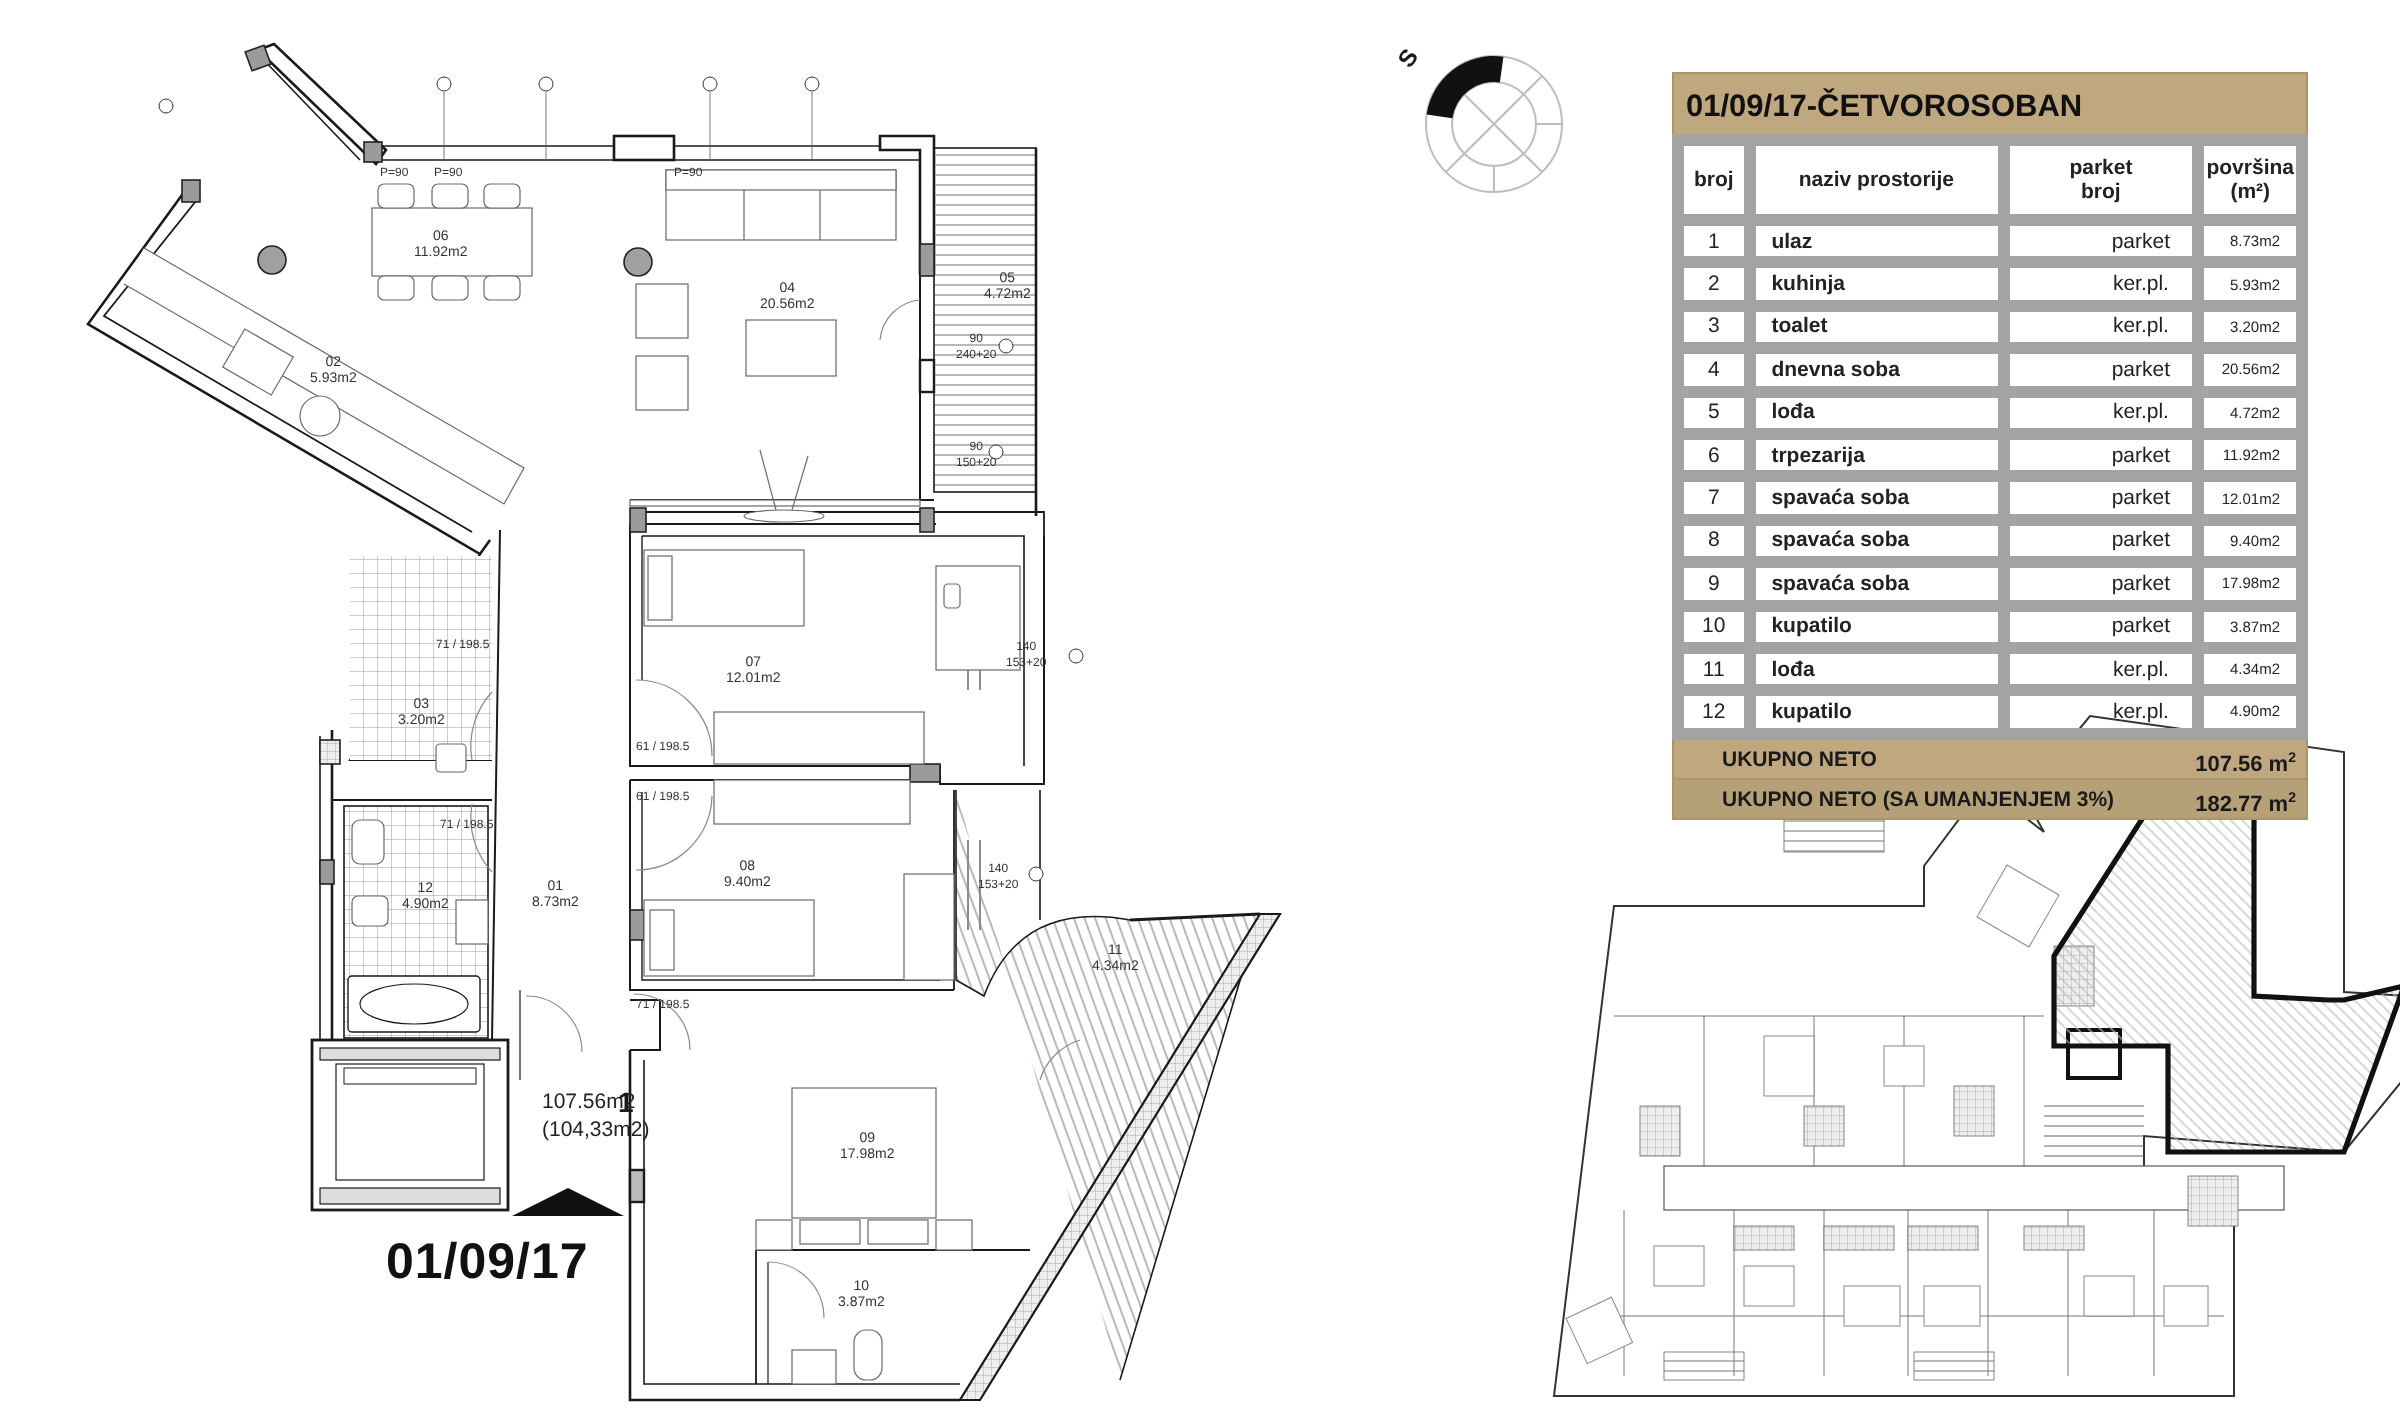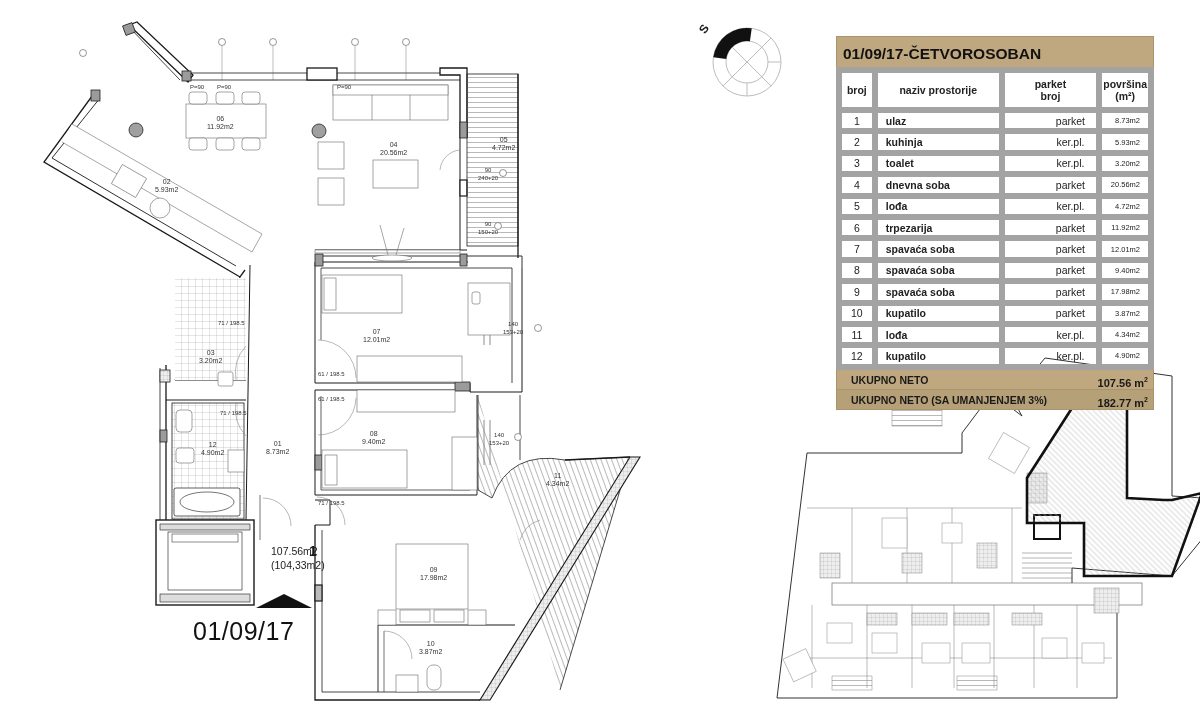--- a/index.html
+++ b/index.html
@@ -2,34 +2,34 @@
 <html><head>
 <meta charset="utf-8">
 <style>
   html, body { margin:0; padding:0; background:#ffffff; }
   body { width:1200px; height:708px; position:relative; overflow:hidden; font-family:"Liberation Sans", sans-serif; color:#1a1a1a; }
   .plan { position:absolute; left:0; top:0; width:1200px; height:708px; }
   .plan svg { position:absolute; left:0; top:0; }
   .lbl { position:absolute; font-family:"Liberation Sans", sans-serif; font-size:7px; line-height:8px; text-align:center; color:#333; white-space:nowrap; }
   .lbl span { display:block; }
   .apt-area { position:absolute; left:271px; top:544px; font-size:10.5px; line-height:14px; color:#222; }
-  .apt-code { position:absolute; left:193px; top:617px; font-size:25px; font-weight:normal; letter-spacing:0.5px; color:#111; }
+  .apt-code { position:absolute; left:193px; top:617px; font-size:25px; font-weight:bold; letter-spacing:0.5px; color:#111; }
   .entry-num { position:absolute; left:309px; top:543px; font-size:14px; font-weight:bold; }
 
   .table-wrap { position:absolute; left:836px; top:36px; width:318px; }
   .t-title { background:#bfa77f; height:30px; line-height:33px; padding-left:6px; font-size:15.5px; font-weight:bold; color:#111; border:1px solid #a9946e; border-bottom:none; }
   table { border-collapse:collapse; width:100%; font-size:10.5px; }
   th, td { border:6px solid #a3a3a3;margin-top:17px; }
   th { font-weight:bold; font-size:10.5px; height:32px; line-height:12px; color:#222; }
   td { height:15.4px; padding:0; color:#222; }
   td.num { text-align:center; width:32px; }
   td.name { padding-left:8px; width:132px;font-weight:bold; }
   td.floor { text-align:center; width:58px;padding-left:40px; }
   td.area { text-align:right; padding-right:8px; font-size:7.5px; }
-  .total { background:#bfa77f; height:19px; line-height:20px; font-weight:bold; font-size:10.5px; border:1px solid #a9946e; border-top:none; position:relative; padding-left:14px; }
+  .total { background:#bfa77f; height:19px; line-height:20px; font-weight:bold; font-size:10.5px; border:1px solid #a9946e; border-top:none; position:relative; padding-left:24px; }
   .total .v { position:absolute; right:5px; top:0; font-size:11px; }
   .total .v sup { font-size:7px; }
   .total2 { background:#b6a078; }
   .compass-s { position:absolute; left:700px; top:22px; font-size:12px; font-weight:bold; transform:rotate(-55deg); }
 </style>
 </head>
 <body>
 
 <div class="plan">
 <svg width="1200" height="708" viewBox="0 0 1200 708">

